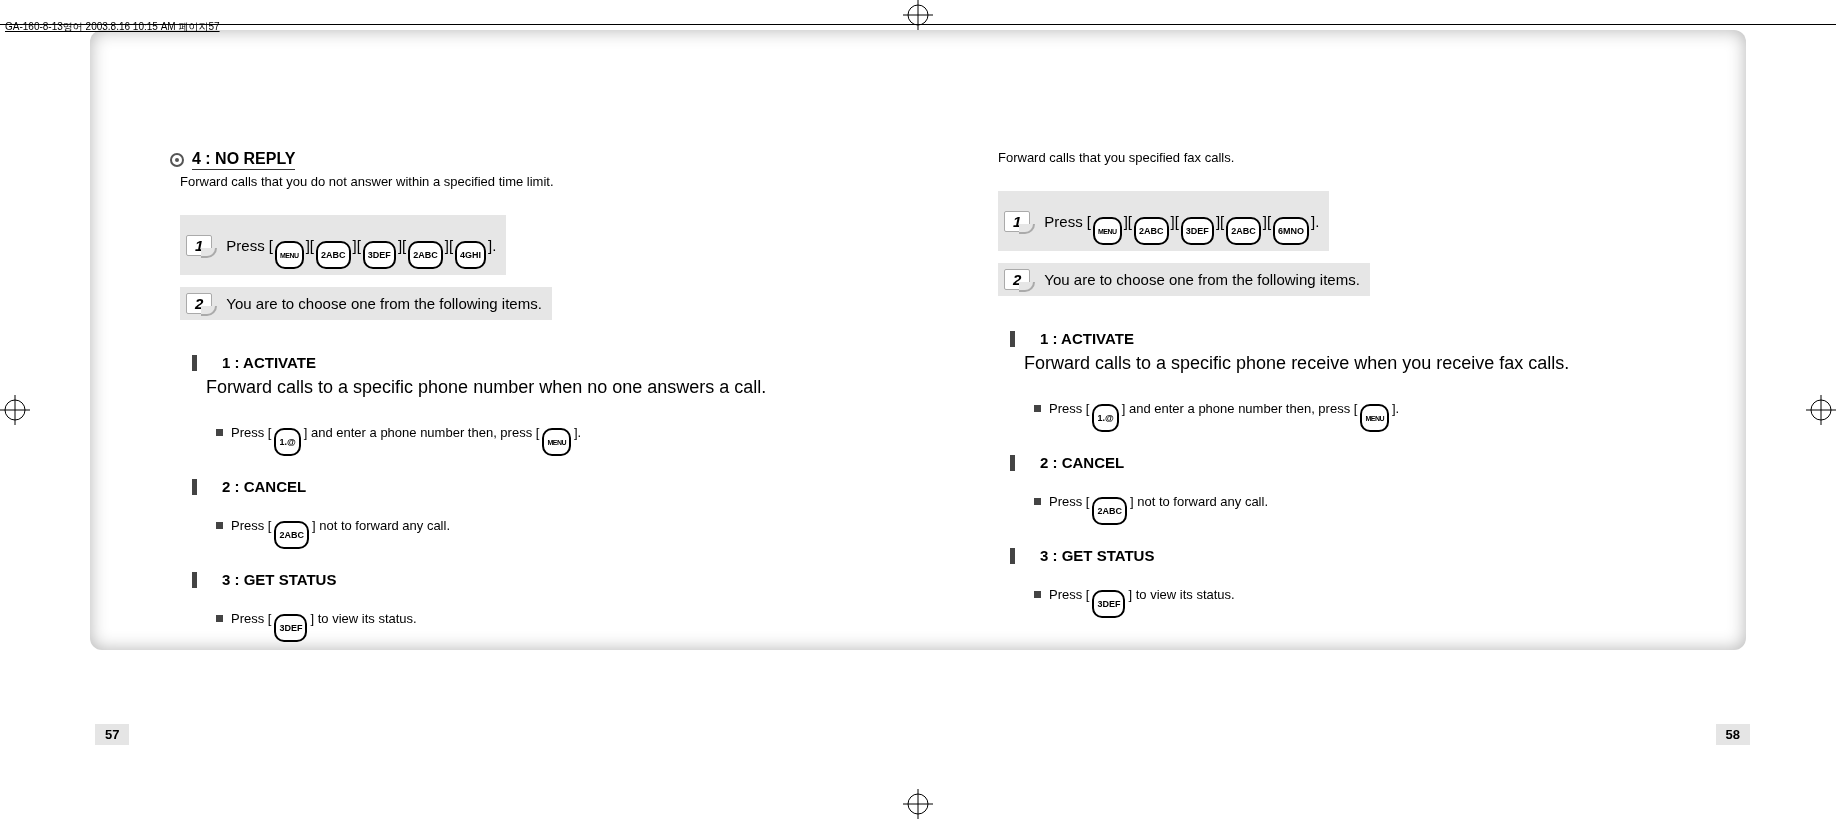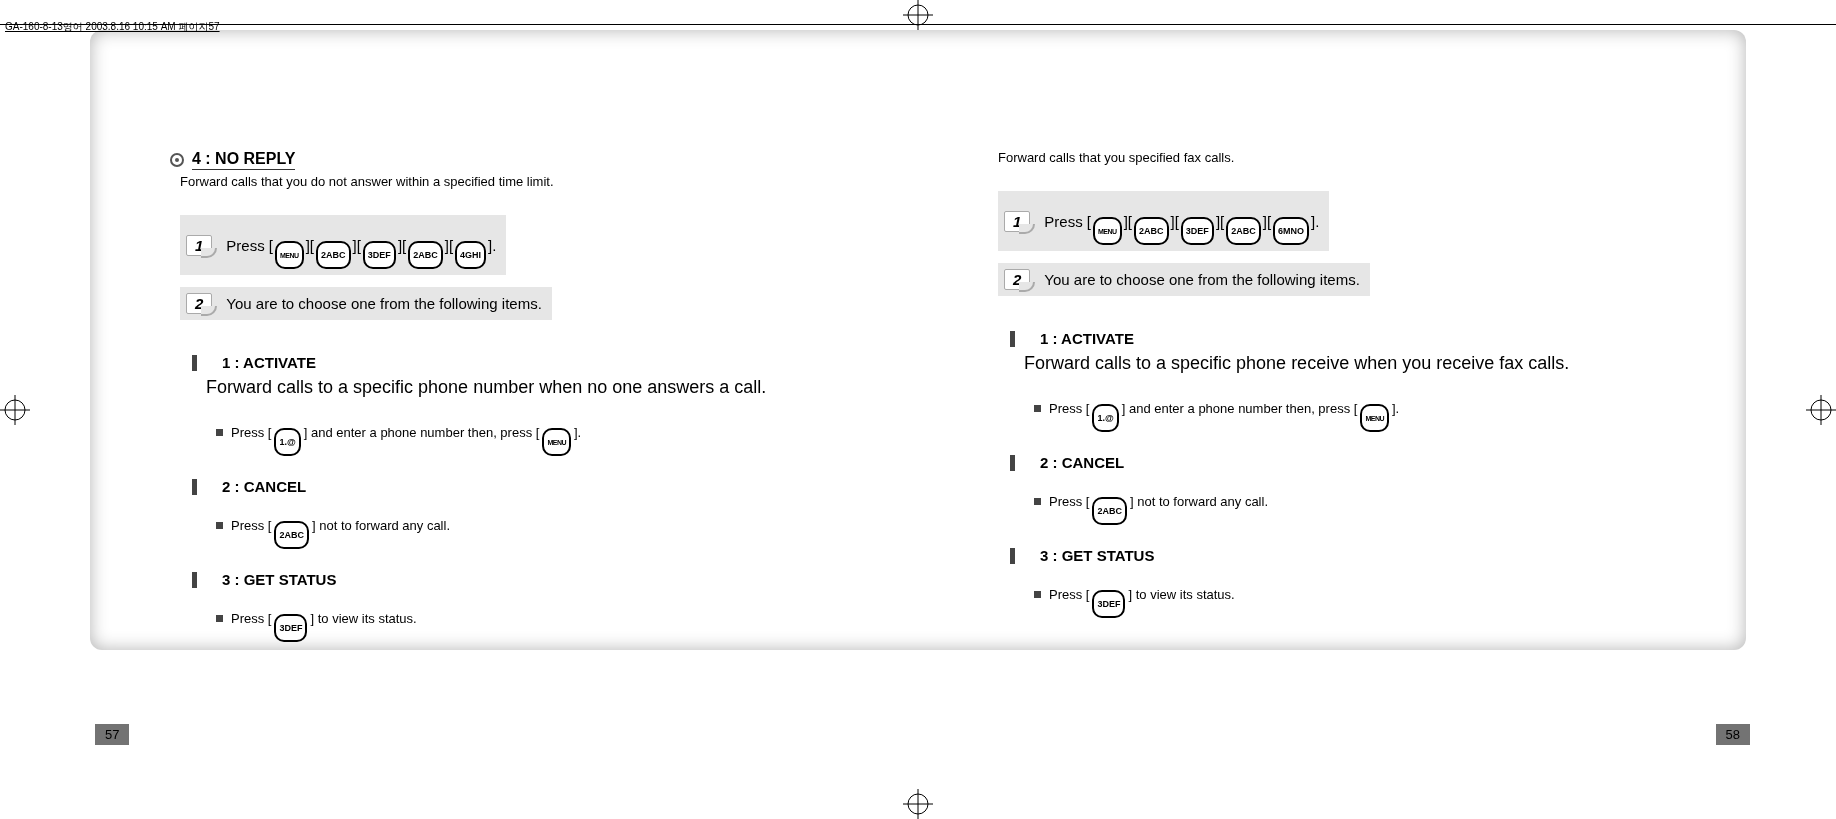--- a/index.html
+++ b/index.html
@@ -196,22 +196,22 @@
     .action-text {
       display: inline-flex;
       align-items: center;
       gap: 3px;
       flex-wrap: wrap;
     }
     .page-number {
       position: absolute;
       bottom: 74px;
       font-size: 13px;
-      font-weight: normal;
-      background: #737373;
+      font-weight: bold;
+      background: #e5e5e5;
       padding: 3px 10px;
     }
     .page-number.left { left: 95px; }
     .page-number.right { right: 86px; }
   </style>
 </head>
 <body>
 
 <div class="print-header">GA-160-8-13영어  2003.8.16 10:15 AM  페이지57</div>
 <div class="top-rule"></div>

